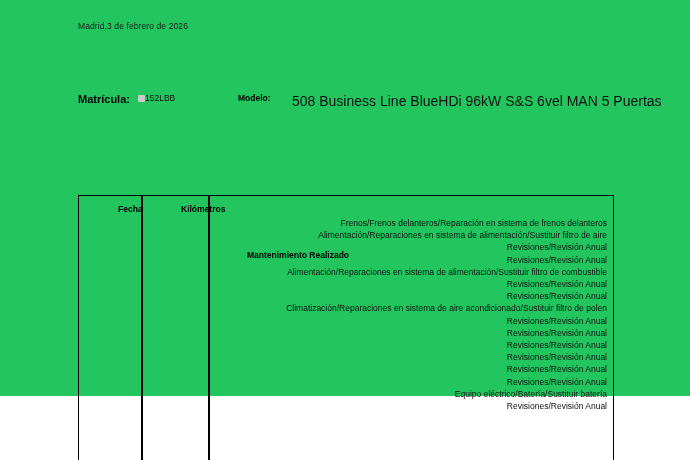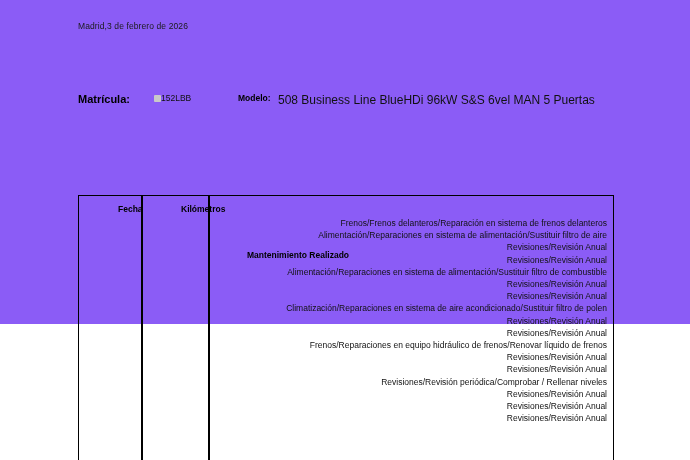--- a/index.html
+++ b/index.html
@@ -10,22 +10,22 @@
   body {
     width: 690px;
     height: 460px;
     overflow: hidden;
     font-family: "Liberation Sans", sans-serif;
     color: #000000;
   }
   .page {
     position: relative;
     width: 690px;
-    height: 324px;
-    background: #8b5cf6;
+    height: 396px;
+    background: #22c55e;
   }
   .date-line {
     position: absolute;
     left: 78px;
     top: 21px;
     font-size: 8.5px;
     letter-spacing: 0.1px;
     color: #1a1a1a;
   }
   .field-row {
@@ -37,21 +37,21 @@
   }
   .matricula-label {
     position: absolute;
     left: 0px;
     top: 0px;
     font-size: 11px;
     font-weight: bold;
   }
   .matricula-value {
     position: absolute;
-    left: 60px;
+    left: 44px;
     top: 0px;
     font-size: 8.5px;
     color: #111;
     padding-left: 16px;
   }
   .matricula-value .redact {
     display: inline-block;
     width: 7px;
     height: 7px;
     background: #c9c9c9;
@@ -61,23 +61,23 @@
   }
   .modelo-label {
     position: absolute;
     left: 160px;
     top: 0px;
     font-size: 8.5px;
     font-weight: bold;
   }
   .modelo-value {
     position: absolute;
-    left: 200px;
+    left: 214px;
     top: 0px;
-    font-size: 12px;
+    font-size: 14px;
     color: #111;
     white-space: nowrap;
   }
   .table {
     position: absolute;
     left: 78px;
     top: 195px;
     width: 536px;
     border: 1.5px solid #000;
     border-bottom: none;
@@ -157,24 +157,23 @@
           <div class="row-line">Frenos/Frenos delanteros/Reparación en sistema de frenos delanteros</div>
           <div class="row-line">Alimentación/Reparaciones en sistema de alimentación/Sustituir filtro de aire</div>
           <div class="row-line">Revisiones/Revisión Anual</div>
           <div class="row-line">Revisiones/Revisión Anual</div>
           <div class="row-line">Alimentación/Reparaciones en sistema de alimentación/Sustituir filtro de combustible</div>
           <div class="row-line">Revisiones/Revisión Anual</div>
           <div class="row-line">Revisiones/Revisión Anual</div>
           <div class="row-line">Climatización/Reparaciones en sistema de aire acondicionado/Sustituir filtro de polen</div>
           <div class="row-line">Revisiones/Revisión Anual</div>
           <div class="row-line">Revisiones/Revisión Anual</div>
-          <div class="row-line">Frenos/Reparaciones en equipo hidráulico de frenos/Renovar líquido de frenos</div>
           <div class="row-line">Revisiones/Revisión Anual</div>
           <div class="row-line">Revisiones/Revisión Anual</div>
-          <div class="row-line">Revisiones/Revisión periódica/Comprobar / Rellenar niveles</div>
           <div class="row-line">Revisiones/Revisión Anual</div>
           <div class="row-line">Revisiones/Revisión Anual</div>
+          <div class="row-line">Equipo eléctrico/Batería/Sustituir batería</div>
           <div class="row-line">Revisiones/Revisión Anual</div>
         </div>
     </div>
   </div>
 
 </div>
 
 </body></html>

